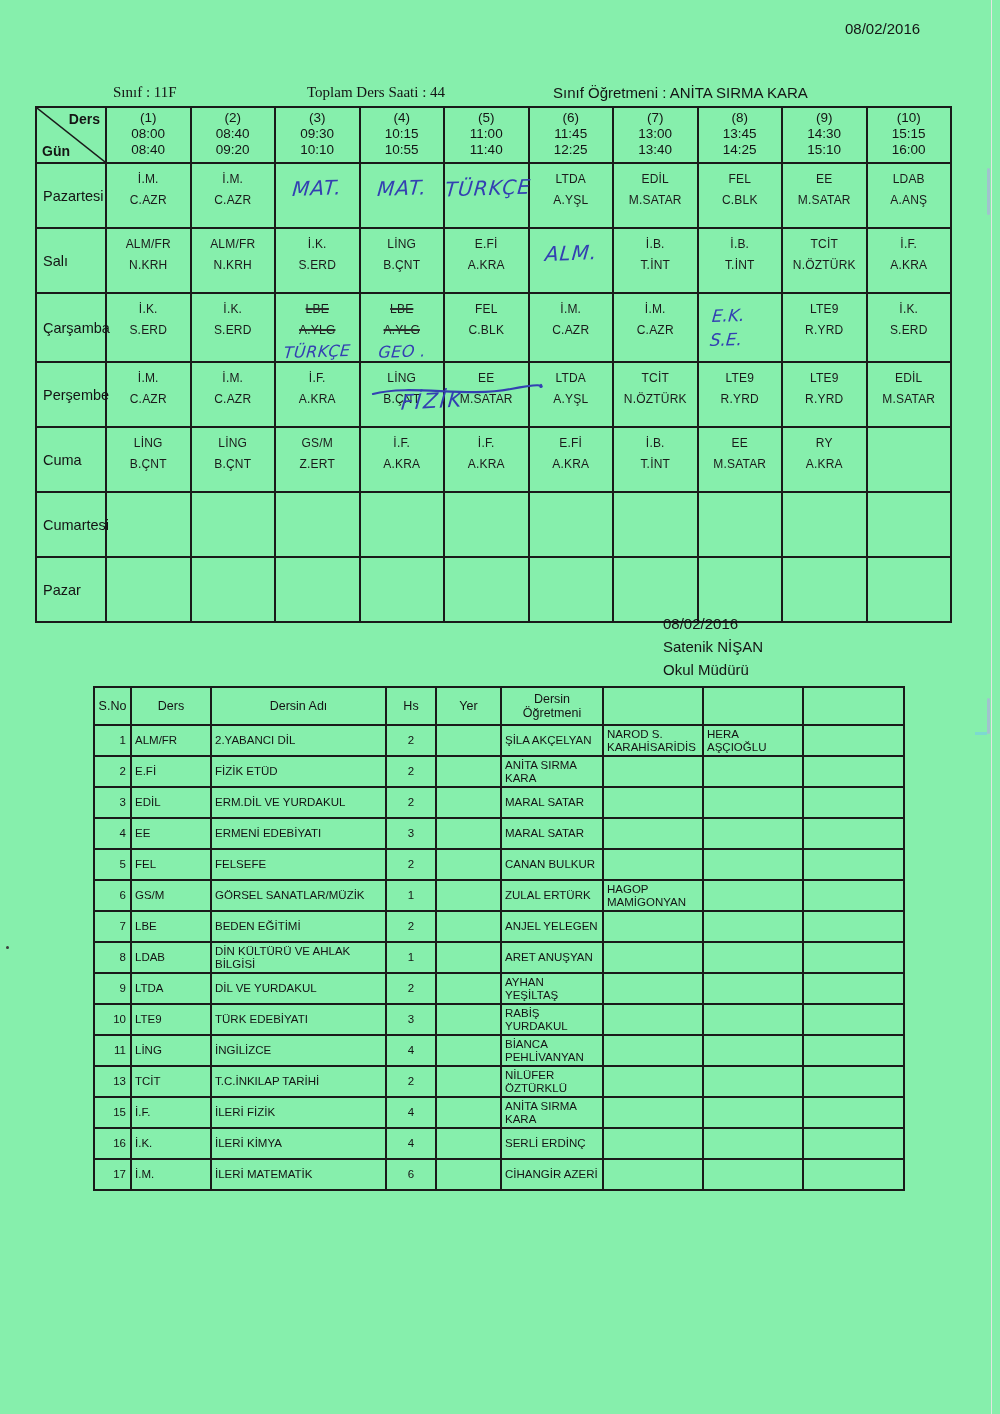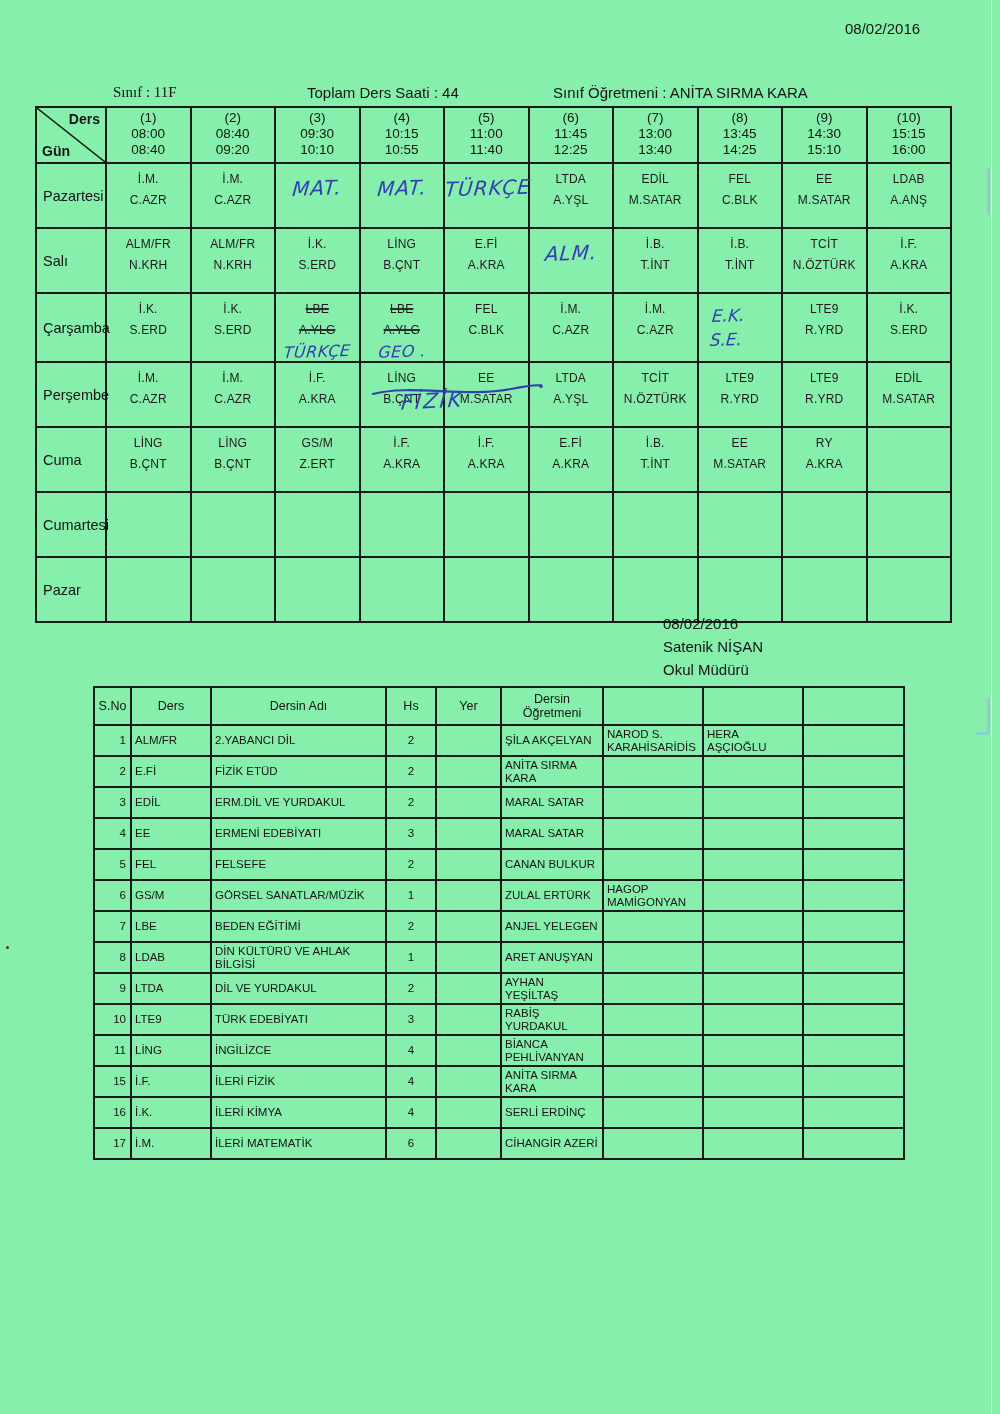--- a/index.html
+++ b/index.html
@@ -49,21 +49,21 @@
   .dot{left:6px;top:946px;width:3px;height:3px;background:#3c3c3c;border-radius:50%;}
 </style>
 </head>
 <body>
 
 <div class="page">
 
   <div class="abs toptitle" style="left:845px;top:20px;">08/02/2016</div>
 
   <div class="abs toptitle" style="left:113px;top:84px;font-family:Liberation Serif, serif;">Sınıf :  11F</div>
-  <div class="abs toptitle" style="left:307px;top:84px;">Toplam Ders Saati :  44</div>
+  <div class="abs toptitle" style="left:307px;top:84px;font-family:Liberation Serif, serif;">Toplam Ders Saati :  44</div>
   <div class="abs toptitle" style="left:553px;top:84px;">Sınıf Öğretmeni  :  ANİTA SIRMA KARA</div>
 
   <div class="tt-wrap">
     <table class="tt">
       <colgroup>
           <col style="width:70px">
           <col>
           <col>
           <col>
           <col>
@@ -577,20 +577,31 @@
             <td>LİNG</td>
             <td>İNGİLİZCE</td>
             <td class="hs">4</td>
             <td></td>
             <td>BİANCA PEHLİVANYAN</td>
             <td></td>
             <td></td>
             <td></td>
           </tr>
       <tr>
+            <td class="no">13</td>
+            <td>TCİT</td>
+            <td>T.C.İNKILAP TARİHİ</td>
+            <td class="hs">2</td>
+            <td></td>
+            <td>NİLÜFER ÖZTÜRKLÜ</td>
+            <td></td>
+            <td></td>
+            <td></td>
+          </tr>
+      <tr>
             <td class="no">15</td>
             <td>İ.F.</td>
             <td>İLERİ FİZİK</td>
             <td class="hs">4</td>
             <td></td>
             <td>ANİTA SIRMA KARA</td>
             <td></td>
             <td></td>
             <td></td>
           </tr>

